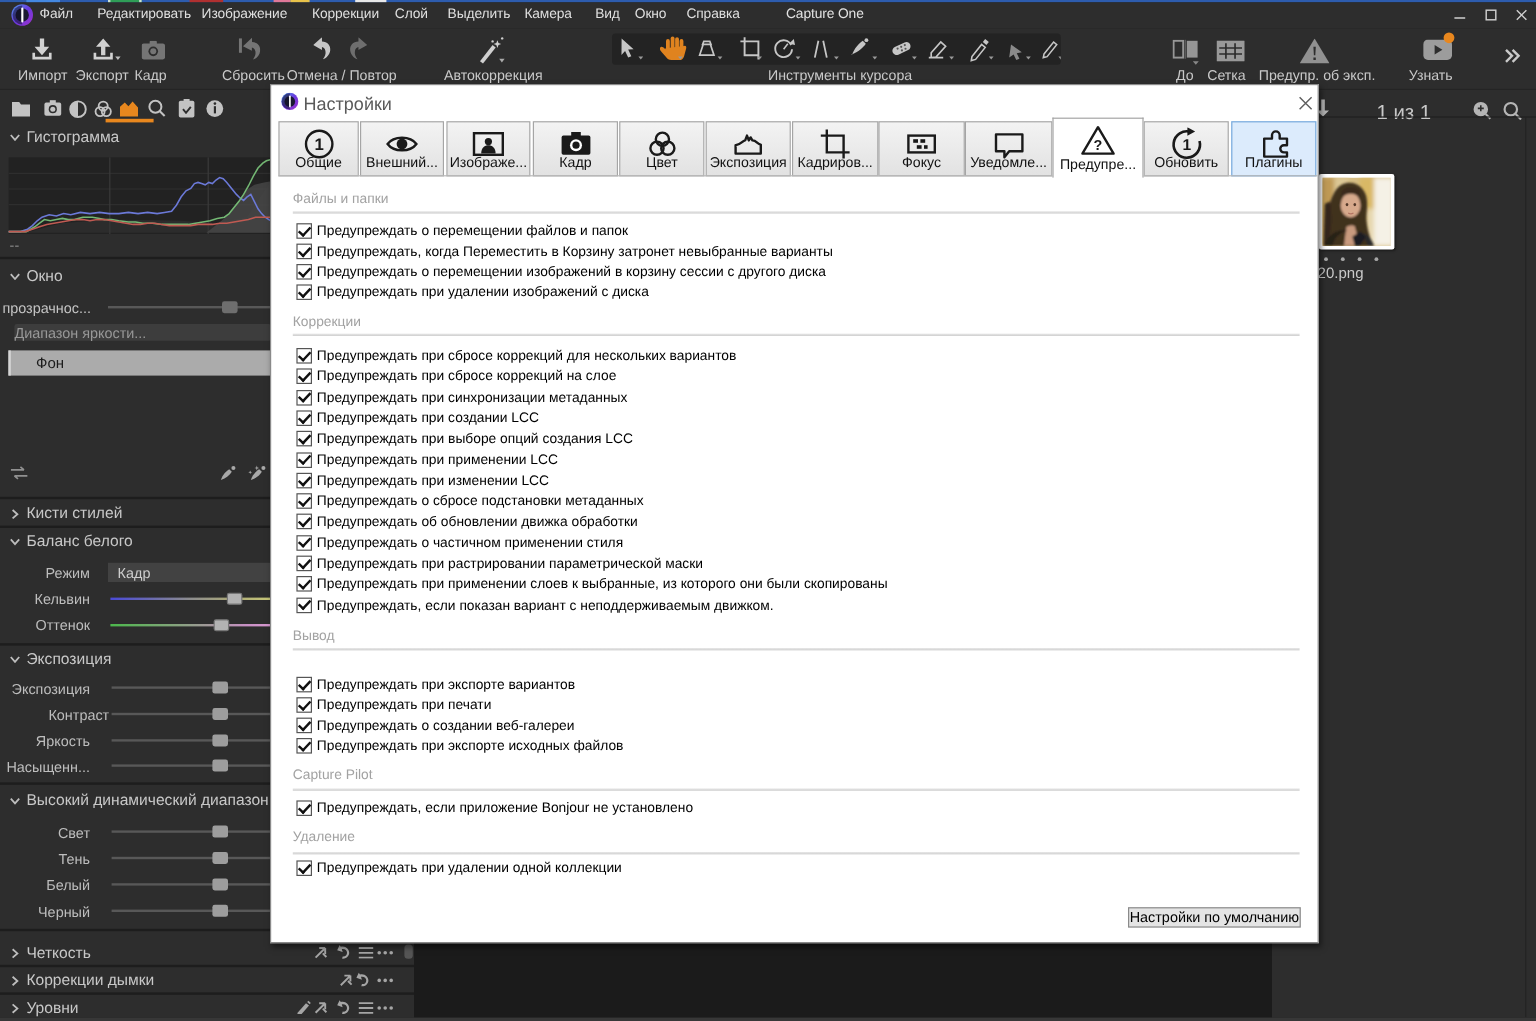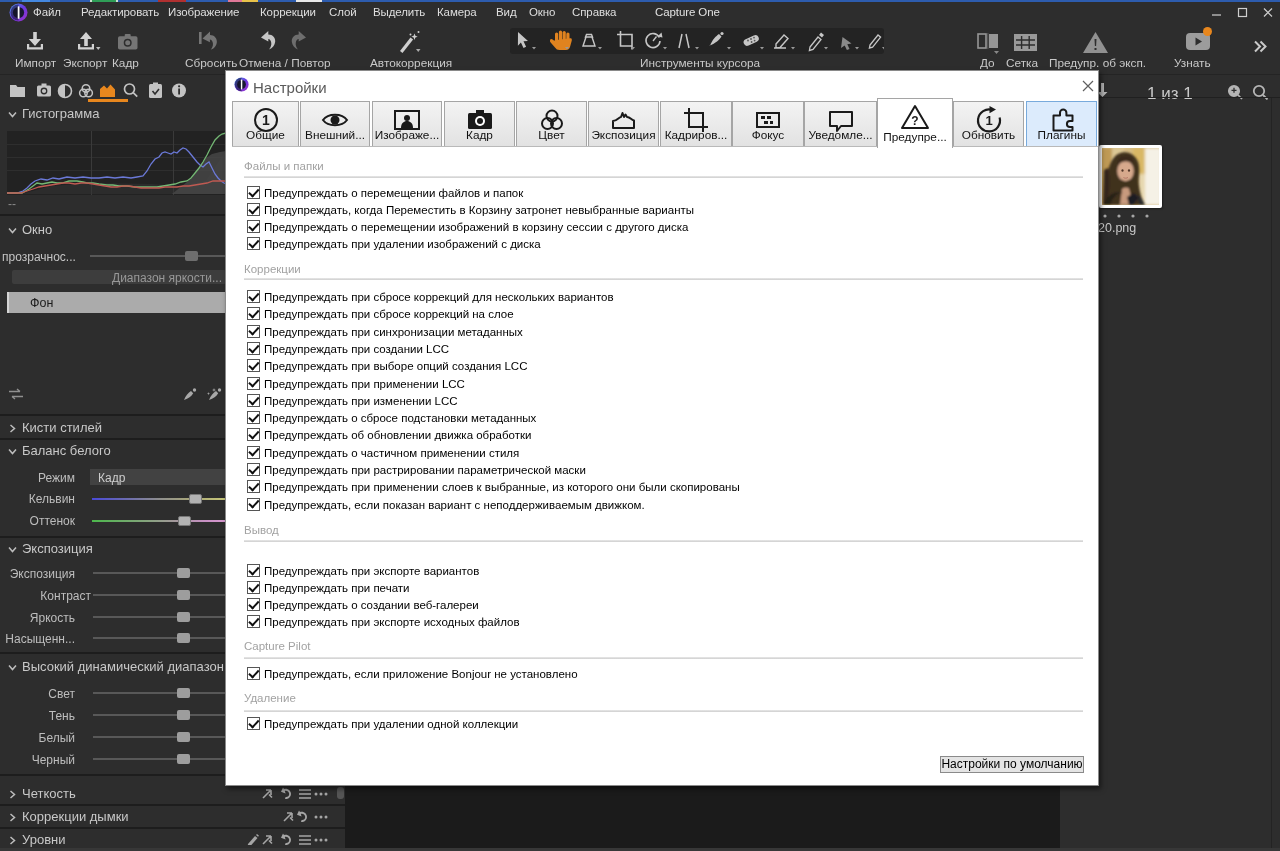--- a/index.html
+++ b/index.html
@@ -281,21 +281,21 @@
 <div class="abs" style="left:8px;top:197px;font-size:12px;color:#8a8a8a">--</div>
 <div class="lp-div" style="top:214px"></div>
 <svg class="chev" style="top:226px" viewBox="0 0 9 9">
       <path d="M1 2.5 l3.5 4 3.5-4" stroke="#bdbdbd" stroke-width="1.5" fill="none"></path>
     </svg>
 <div class="sechdr" style="top:222px">Окно</div>
 <div class="slbl" style="left:2px;top:250px;width:73px;color:#c4c4c4">прозрачнос...</div>
 <div class="strack" style="left:90px;top:255px;width:136px;height:1.5px"></div>
 <div class="shandle" style="left:185px;top:251px;background:#6e6e6e"></div>
 <div class="abs" style="left:12px;top:270px;width:214px;height:14px;background:#3d3d3d;border-radius:2px"></div>
-<div class="abs" style="left:12px;top:271px;width:210px;font-size:12px;color:#989898;text-align:right">Диапазон яркости...</div>
+<div class="abs" style="left:12px;top:271px;width:210px;font-size:12px;color:#989898;text-align:left">Диапазон яркости...</div>
 <div class="abs" style="left:7px;top:292px;width:219px;height:21px;background:#ababab;border-left:2px solid #d5d5d5"></div>
 <div class="abs" style="left:30px;top:296px;font-size:12.5px;color:#1c1c1c">Фон</div>
 <svg class="abs" style="left:9px;top:388px" width="14" height="12" viewBox="0 0 14 12">
       <g stroke="#909090" stroke-width="1.4" fill="none">
         <path d="M0 3.5 h11 M11 3.5 l-3-2.5 M3 8.5 h11 M3 8.5 l3 2.5"></path>
       </g>
     </svg>
 <svg class="abs" style="left:183px;top:387px" width="40" height="15" viewBox="0 0 40 15">
       <g fill="#a8a8a8">
         <path d="M1 13 c1.5-4.5 4.5-7.5 7-9 l2.2 2.2 c-1.8 3-4.8 5.5-9.2 6.8 Z"></path>

